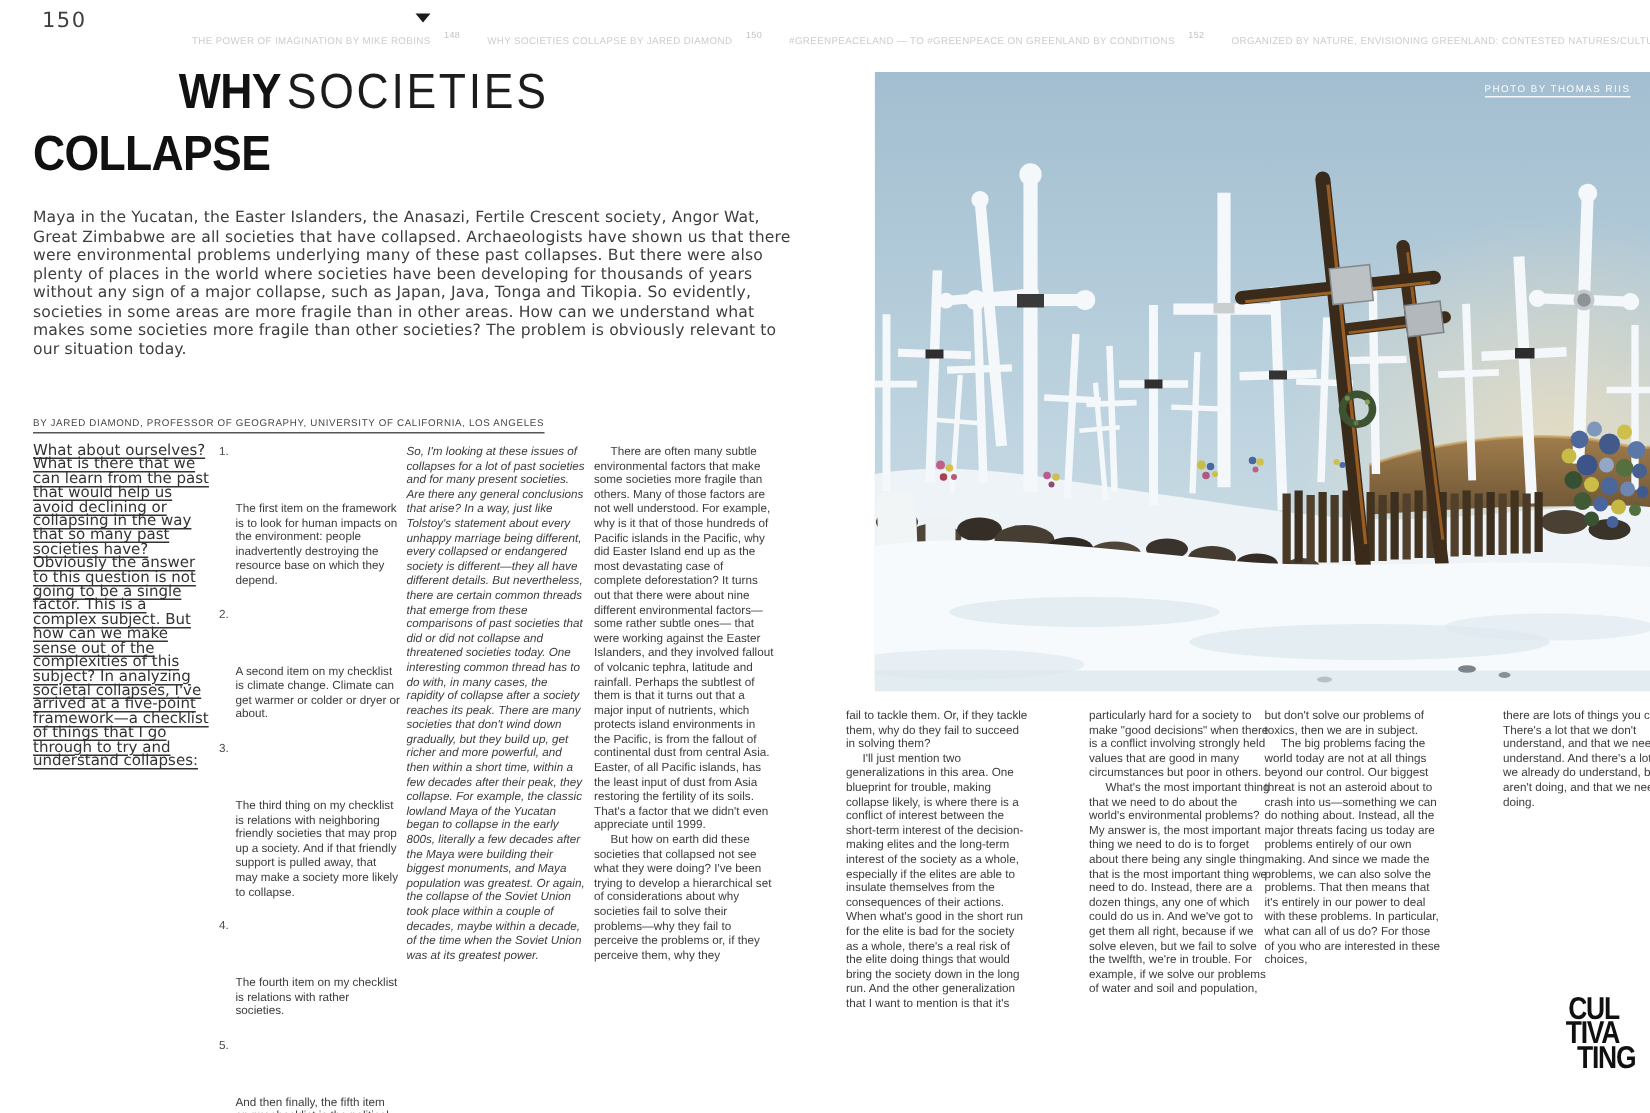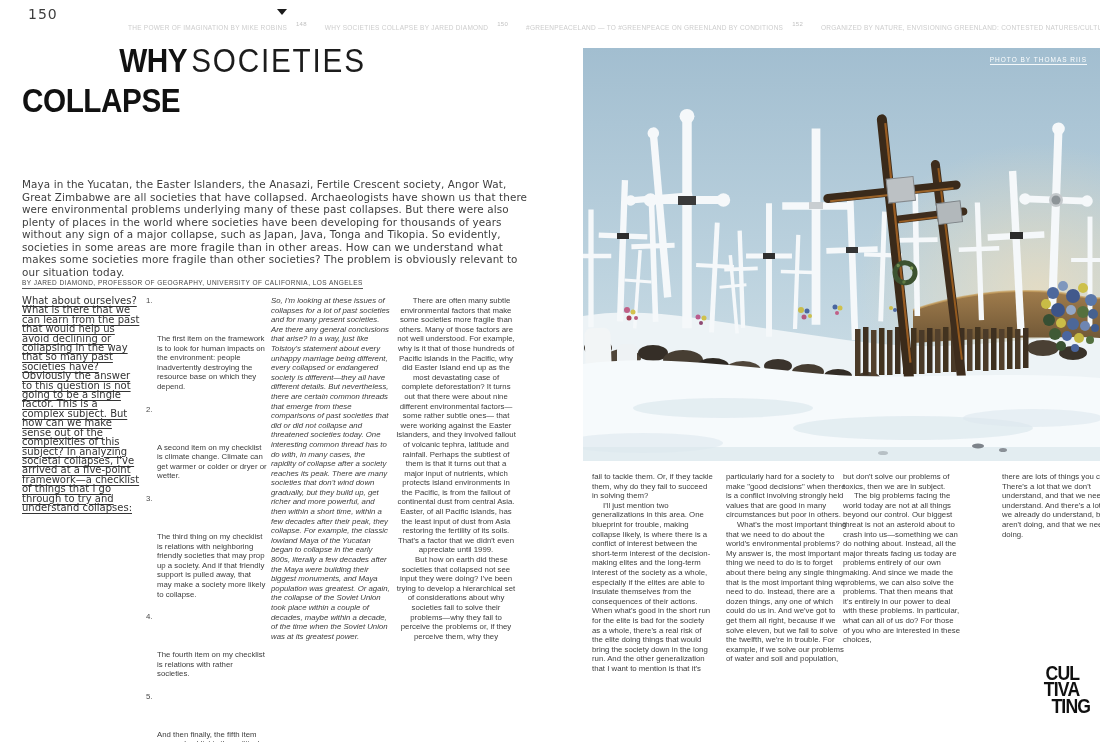--- a/index.html
+++ b/index.html
@@ -21,34 +21,34 @@
   
   .title { position:absolute; left:22px; top:44px; line-height:34px; color:#111;
            transform:scaleX(.9); transform-origin:left top; white-space:nowrap; }
   .title .l1 { padding-left:108px; display:block; }
   .tbold  { font-weight:900; font-size:33px; letter-spacing:-.5px; }
   .tlight { font-weight:400; font-size:33px; letter-spacing:2px; color:#1c1c1c; }
 
   
   .hand { font-family:"DejaVu Sans", sans-serif; color:#3e3e3e; }
   .intro { position:absolute; left:22px; top:139px; width:516px;
-           font-size:10.4px; line-height:12.55px; letter-spacing:.1px;margin-top:39px; }
+           font-size:10.4px; line-height:12.55px; letter-spacing:.1px; }
   .byline { position:absolute; left:22px; top:279px; font-size:6.5px; letter-spacing:.45px;
             color:#474747; border-bottom:1px solid #555; padding-bottom:2px; }
 
   
   .col { position:absolute; font-size:7.8px; line-height:9.6px; color:#3c3c3c; }
   .col p { margin:0; }
   .col p.ind { text-indent:11px; }
   .qcol { left:22px; top:296px; width:121px; font-size:10px; line-height:9.4px;
           text-decoration:underline; text-underline-offset:2px; color:#333; }
   .c2 { left:146px; top:296px; width:121px; }
   .c3 { left:271px; top:296px; width:119px;font-style:italic; }
-  .c4 { left:396px; top:296px; width:120px;text-align:center; }
-  .c5 { left:592px; top:472px; width:121px; }
+  .c4 { left:396px; top:296px; width:120px; }
+  .c5 { left:564px; top:472px; width:121px; }
   .c6 { left:690px; top:472px; width:121px;margin-left:36px; }
   .c7 { left:843px; top:472px; width:119px; }
   .c8 { left:1002px; top:472px; width:125px; }
   .li { display:flex; margin-bottom:13px; }
   .li .num { width:11px; flex:0 0 11px; color:#4a4a4a; }
   .li .txt { flex:1;margin-top:38px; }
 
   
   .photo { position:absolute; left:583px; top:48px; width:517px; height:413px; overflow:hidden; }
   .photo svg { display:block; width:100%; height:100%; }
@@ -85,21 +85,21 @@
 
 <div class="col qcol hand">What about ourselves? What is there that we can learn from the past that would help us avoid declining or collapsing in the way that so many past societies have? Obviously the answer to this question is not going to be a single factor. This is a complex subject. But how can we make sense out of the complexities of this subject? In analyzing societal collapses, I've arrived at a five-point framework—a checklist of things that I go through to try and understand collapses:</div>
 
 <div class="col c2">
   <div class="li">
       <span class="num">1.</span>
       <span class="txt">The first item on the framework is to look for human impacts on the environment: people inadvertently destroying the resource base on which they depend.</span>
     </div>
   <div class="li">
       <span class="num">2.</span>
-      <span class="txt">A second item on my checklist is climate change. Climate can get warmer or colder or dryer or wetter.</span>
+      <span class="txt">A second item on my checklist is climate change. Climate can get warmer or colder or dryer or about.</span>
     </div>
   <div class="li">
       <span class="num">3.</span>
       <span class="txt">The third thing on my checklist is relations with neighboring friendly societies that may prop up a society. And if that friendly support is pulled away, that may make a society more likely to collapse.</span>
     </div>
   <div class="li">
       <span class="num">4.</span>
       <span class="txt">The fourth item on my checklist is relations with rather societies.</span>
     </div>
   <div class="li">
@@ -107,21 +107,21 @@
       <span class="txt">And then finally, the fifth item on my checklist is the political, economic, social and cultural factors in the society that make it more or there likely that the society will perceive and solve its environmental problems.</span>
     </div>
 </div>
 
 <div class="col c3">
   <p>So, I'm looking at these issues of collapses for a lot of past societies and for many present societies. Are there any general conclusions that arise? In a way, just like Tolstoy's statement about every unhappy marriage being different, every collapsed or endangered society is different—they all have different details. But nevertheless, there are certain common threads that emerge from these comparisons of past societies that did or did not collapse and threatened societies today. One interesting common thread has to do with, in many cases, the rapidity of collapse after a society reaches its peak. There are many societies that don't wind down gradually, but they build up, get richer and more powerful, and then within a short time, within a few decades after their peak, they collapse. For example, the classic lowland Maya of the Yucatan began to collapse in the early 800s, literally a few decades after the Maya were building their biggest monuments, and Maya population was greatest. Or again, the collapse of the Soviet Union took place within a couple of decades, maybe within a decade, of the time when the Soviet Union was at its greatest power.</p>
 </div>
 
 <div class="col c4">
   <p class="ind">There are often many subtle environmental factors that make some societies more fragile than others. Many of those factors are not well understood. For example, why is it that of those hundreds of Pacific islands in the Pacific, why did Easter Island end up as the most devastating case of complete deforestation? It turns out that there were about nine different environmental factors—some rather subtle ones— that were working against the Easter Islanders, and they involved fallout of volcanic tephra, latitude and rainfall. Perhaps the subtlest of them is that it turns out that a major input of nutrients, which protects island environments in the Pacific, is from the fallout of continental dust from central Asia. Easter, of all Pacific islands, has the least input of dust from Asia restoring the fertility of its soils. That's a factor that we didn't even appreciate until 1999.</p>
-  <p class="ind">But how on earth did these societies that collapsed not see input they were doing? I've been trying to develop a hierarchical set of considerations about why societies fail to solve their problems—why they fail to perceive the problems or, if they perceive them, why they</p>
+  <p class="ind">But how on earth did these societies that collapsed not see what they were doing? I've been trying to develop a hierarchical set of considerations about why societies fail to solve their problems—why they fail to perceive the problems or, if they perceive them, why they</p>
 </div>
 
 <div class="photo">
   <svg viewBox="0 0 517 413" preserveAspectRatio="none">
     <defs>
       <linearGradient id="skyg" x1="0" y1="0" x2="0" y2="1">
         <stop offset="0" stop-color="#a2bed0"></stop>
           <stop offset="0.55" stop-color="#bdd3df"></stop>
           <stop offset="1" stop-color="#d6e4ea"></stop>
       </linearGradient>

